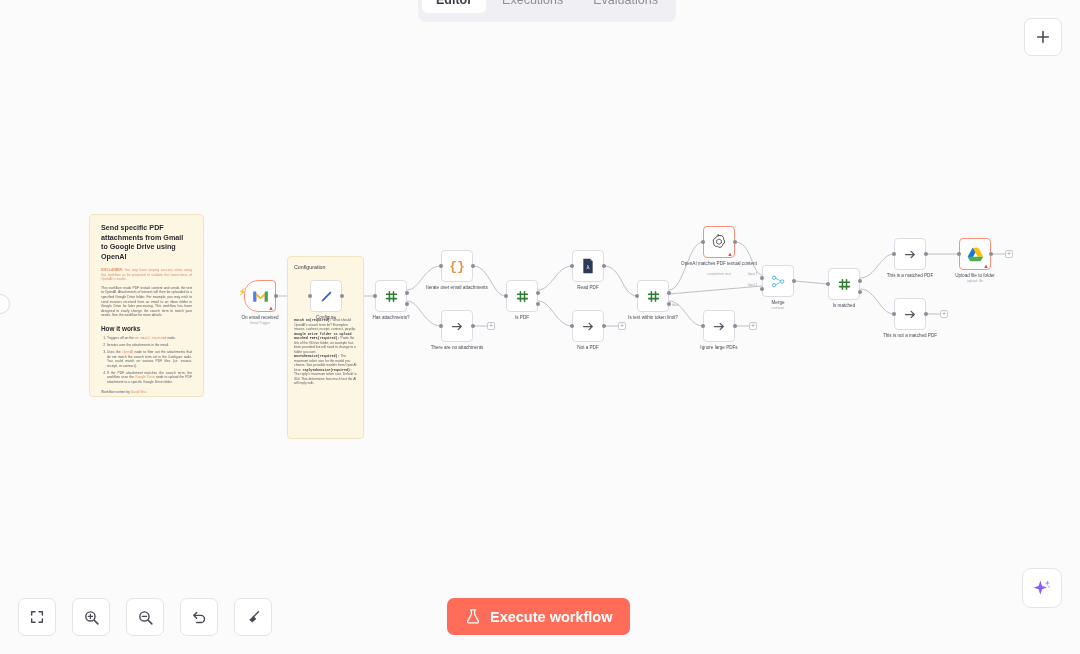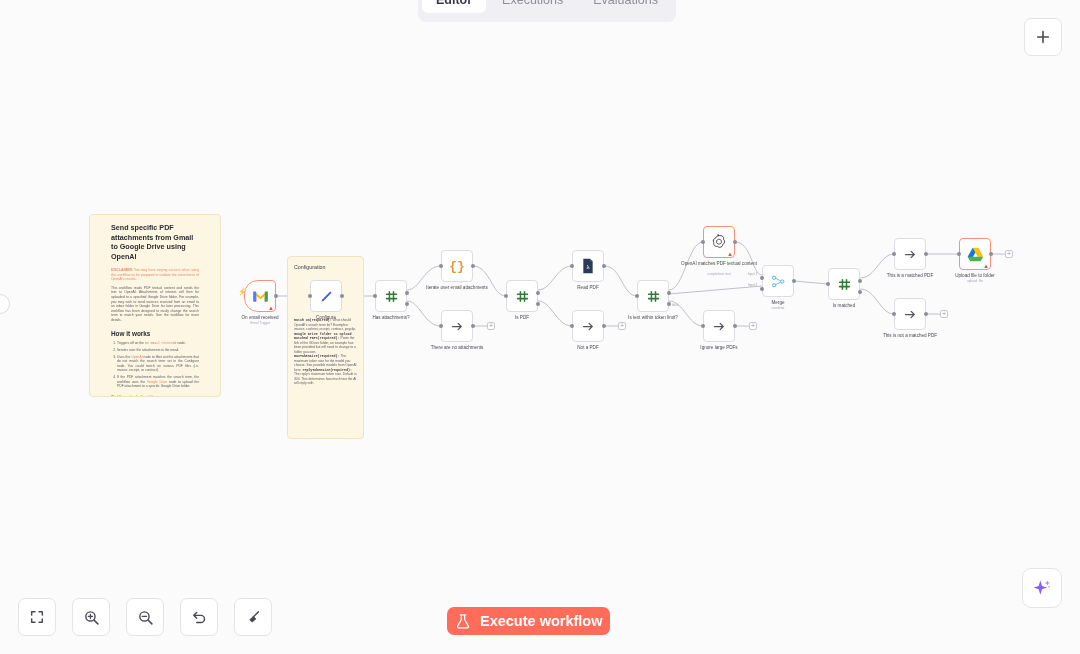--- a/index.html
+++ b/index.html
@@ -34,40 +34,40 @@
   #add-node-btn { right: 18px; top: 18px; }
   #ai-assistant-btn { right: 18px; bottom: 46px; width: 40px; height: 40px; border-radius: 9px; }
 
   
   .zoombar { position: absolute; left: 18px; bottom: 18px; display: flex; gap: 16px; }
   .zoombar .sqbtn { position: relative; left: auto; top: auto; width: 38px; height: 38px; }
 
   
   #execute-workflow-btn {
     position: absolute; left: 447px; bottom: 19px;
-    height: 28px; padding: 0 8px;
+    height: 37px; padding: 0 18px;
     background: #ff6d5a; color: #fff; border: none; border-radius: 7px;
     font-size: 14.5px; font-weight: 600; font-family: "Liberation Sans", sans-serif;
     display: flex; align-items: center; gap: 9px;
   }
 
   
   #canvas { position: absolute; inset: 0; }
   .edge-circle {
     position: absolute; left: -10px; top: 294px;
     width: 20px; height: 20px; border-radius: 50%;
     border: 1px solid #dcdce2; background: #fff;
   }
 
   
   .sticky {
     position: absolute; background: #fdf6e3; border: 1px solid #f0e4c0;
     border-radius: 4px; overflow: hidden;
   }
-  #sticky-intro { left: 89px; top: 214px; width: 132px; height: 183px; padding: 8px 21px; }
+  #sticky-intro { left: 89px; top: 214px; width: 115px; height: 183px; padding: 8px 11px; }
   #sticky-config { left: 287px; top: 256px; width: 77px; height: 183px; padding: 7px 6px; }
 
   .sticky h1 { font-size: 7.2px; line-height: 9.5px; color: #2b2b33; margin-bottom: 7px; }
   .sticky h2 { font-size: 6.4px; line-height: 8px; color: #2b2b33; margin: 7px 0 3px; }
   .sticky p  { font-size: 3.35px; line-height: 4.6px; color: #5a5a66; margin-bottom: 4px; text-align: justify; }
   .sticky ol { font-size: 3.35px; line-height: 4.6px; color: #5a5a66; padding-left: 6px; }
   .sticky ol li { margin-bottom: 2.4px; text-align: justify; }
   .sticky .b { font-weight: bold; color: #3a3a44; }
   .sticky .lk { color: #e08b6a; }
   .sticky .mono { font-family: "Liberation Mono", monospace; color: #d4765a; font-size: 3.1px; }

